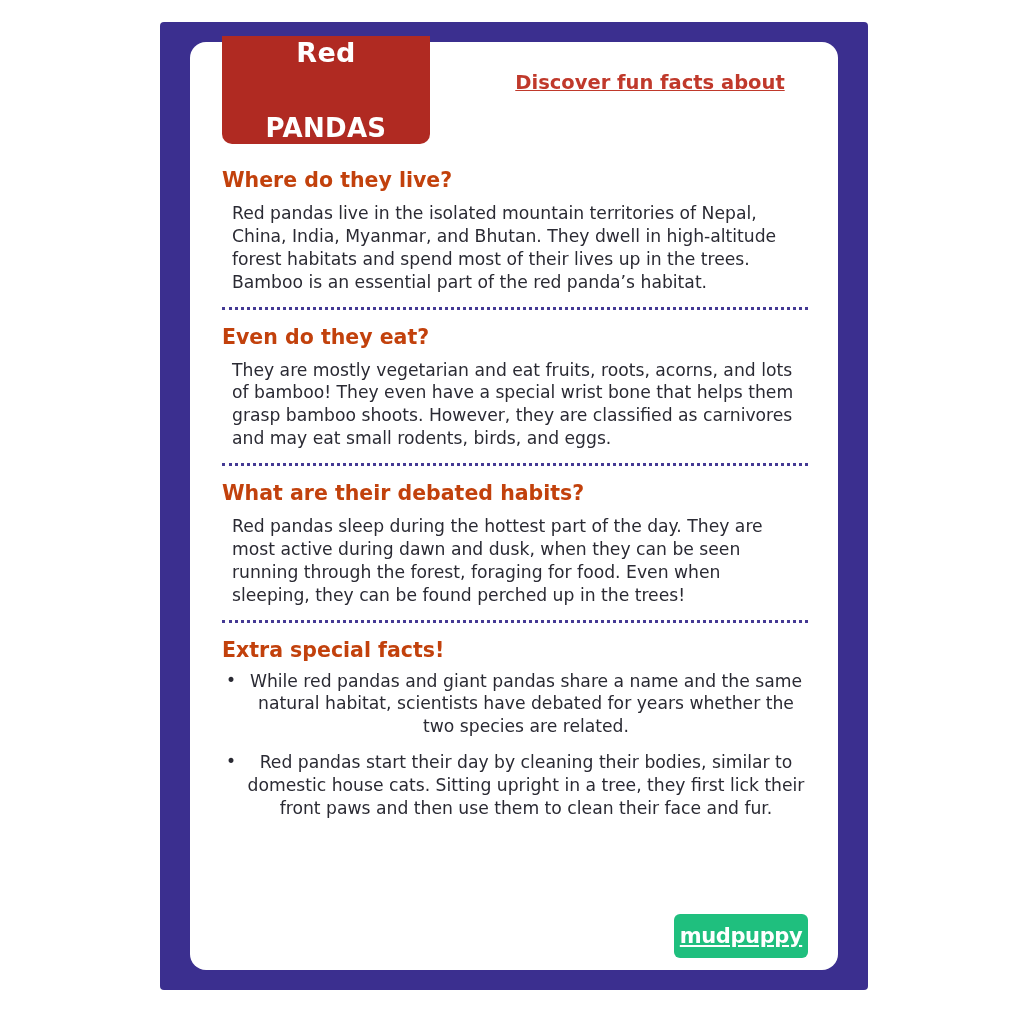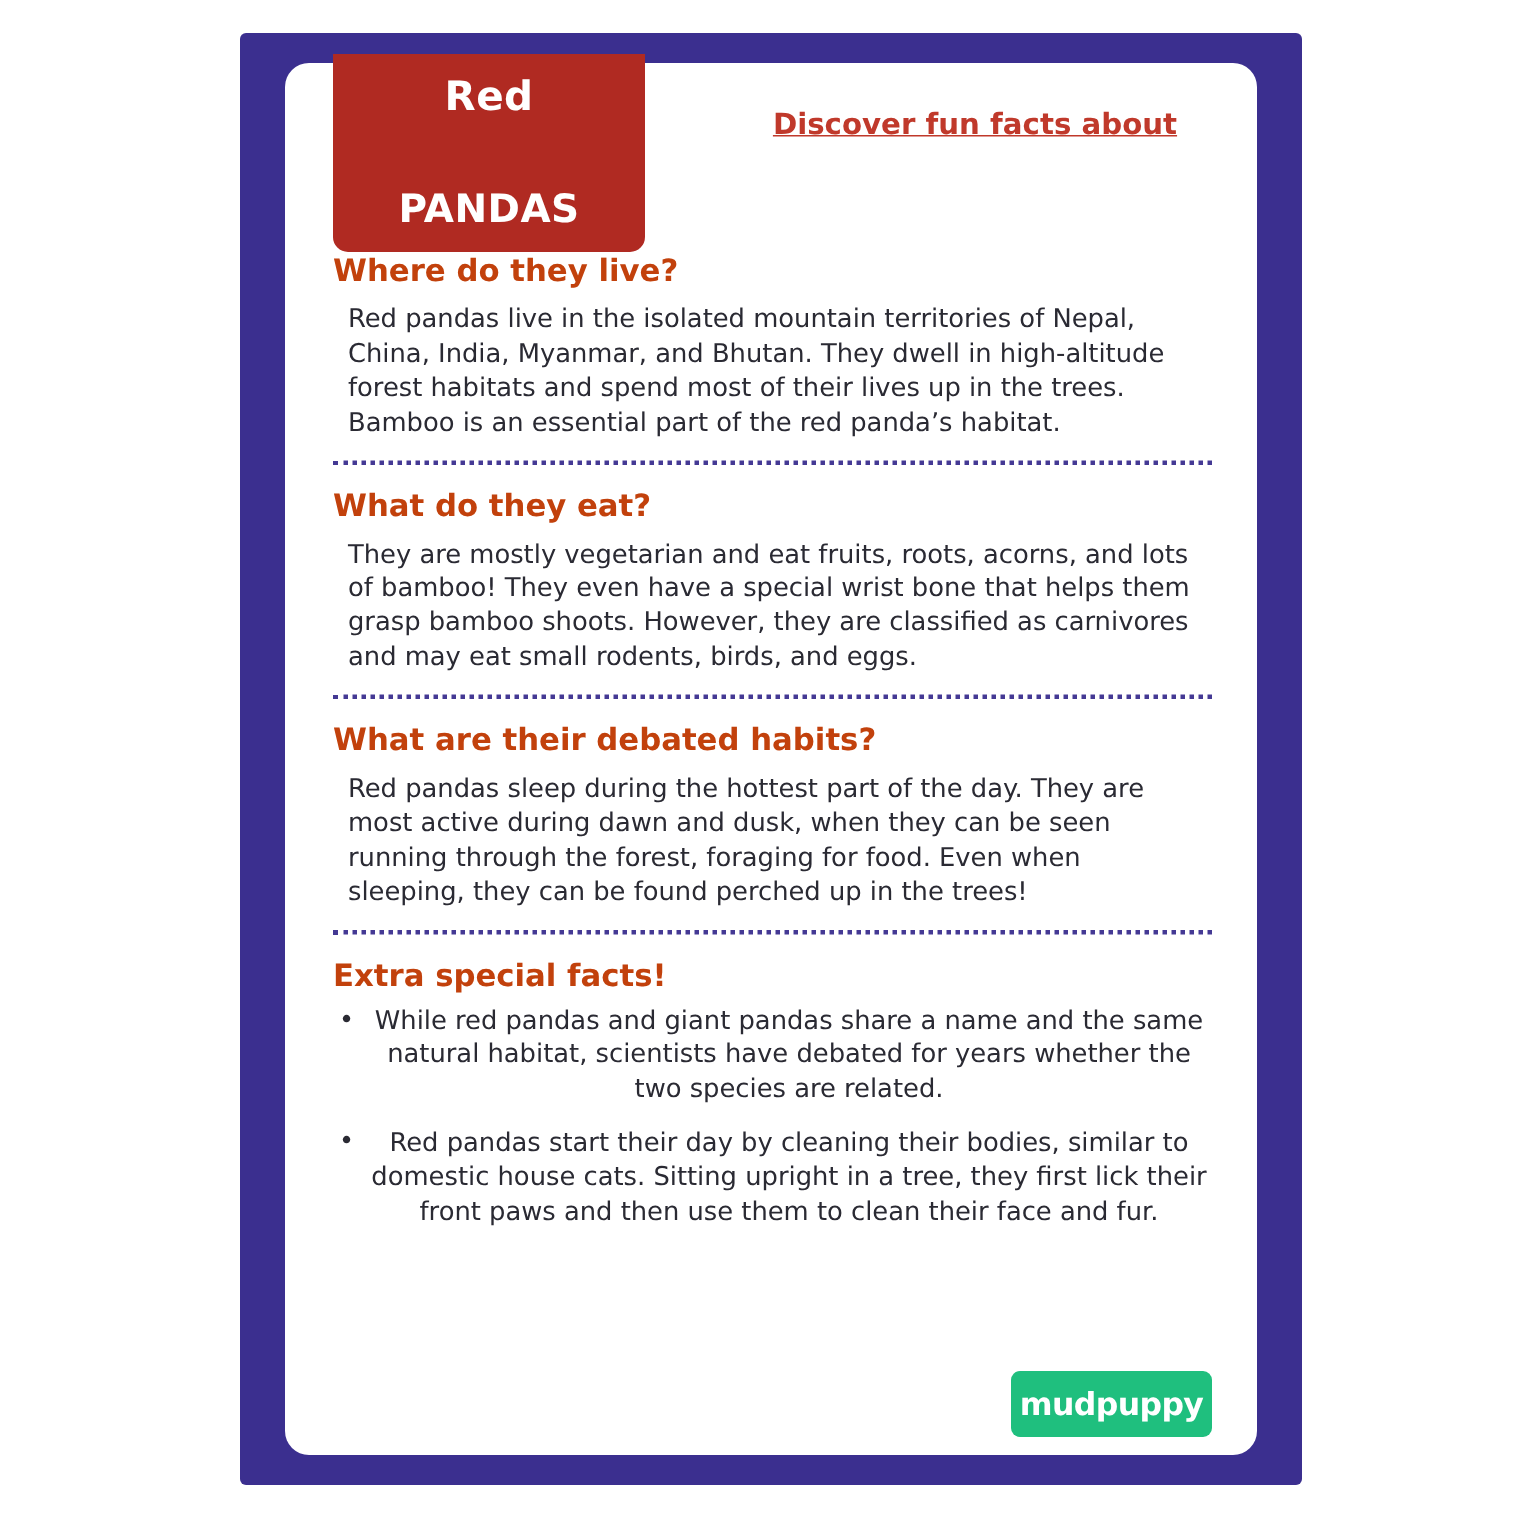--- a/index.html
+++ b/index.html
@@ -40,21 +40,21 @@
     background: #ffffff;
     border-radius: 16px;
   }
 
   
   .title-tab {
     position: absolute;
     left: 222px;
     top: 36px;
     width: 208px;
-    height: 132px;
+    height: 108px;
     background: #b02a22;
     border-radius: 0 0 10px 10px;
     color: #ffffff;
     display: flex;
     flex-direction: column;
     align-items: center;
     justify-content: center;
     line-height: 1.02;
     gap: 46px;
   }
@@ -149,20 +149,21 @@
     border-radius: 6px;
     display: flex;
     align-items: center;
     justify-content: center;
   }
   .logo-text {
     color: #ffffff;
     font-size: 21px;
     font-weight: bold;
     letter-spacing: -0.4px;
+    text-decoration: underline;
   }
 </style>
 </head>
 <body>
 
 <div id="page">
 
   <div class="outer-card"></div>
   <div class="inner-sheet"></div>
 
@@ -178,21 +179,21 @@
   <div class="content">
 
     <div class="section">
       <p class="section-heading">Where do they live?</p>
       <p class="section-body">Red pandas live in the isolated mountain territories of Nepal, China, India, Myanmar, and Bhutan. They dwell in high-altitude forest habitats and spend most of their lives up in the trees. Bamboo is an essential part of the red panda’s habitat.</p>
     </div>
 
     <div class="divider"></div>
 
     <div class="section">
-      <p class="section-heading">What do they eat?</p>
+      <p class="section-heading">Even do they eat?</p>
       <p class="section-body">They are mostly vegetarian and eat fruits, roots, acorns, and lots of bamboo! They even have a special wrist bone that helps them grasp bamboo shoots. However, they are classified as carnivores and may eat small rodents, birds, and eggs.</p>
     </div>
 
     <div class="divider"></div>
 
     <div class="section">
       <p class="section-heading">What are their debated habits?</p>
       <p class="section-body">Red pandas sleep during the hottest part of the day. They are most active during dawn and dusk, when they can be seen running through the forest, foraging for food. Even when sleeping, they can be found perched up in the trees!</p>
     </div>
 

